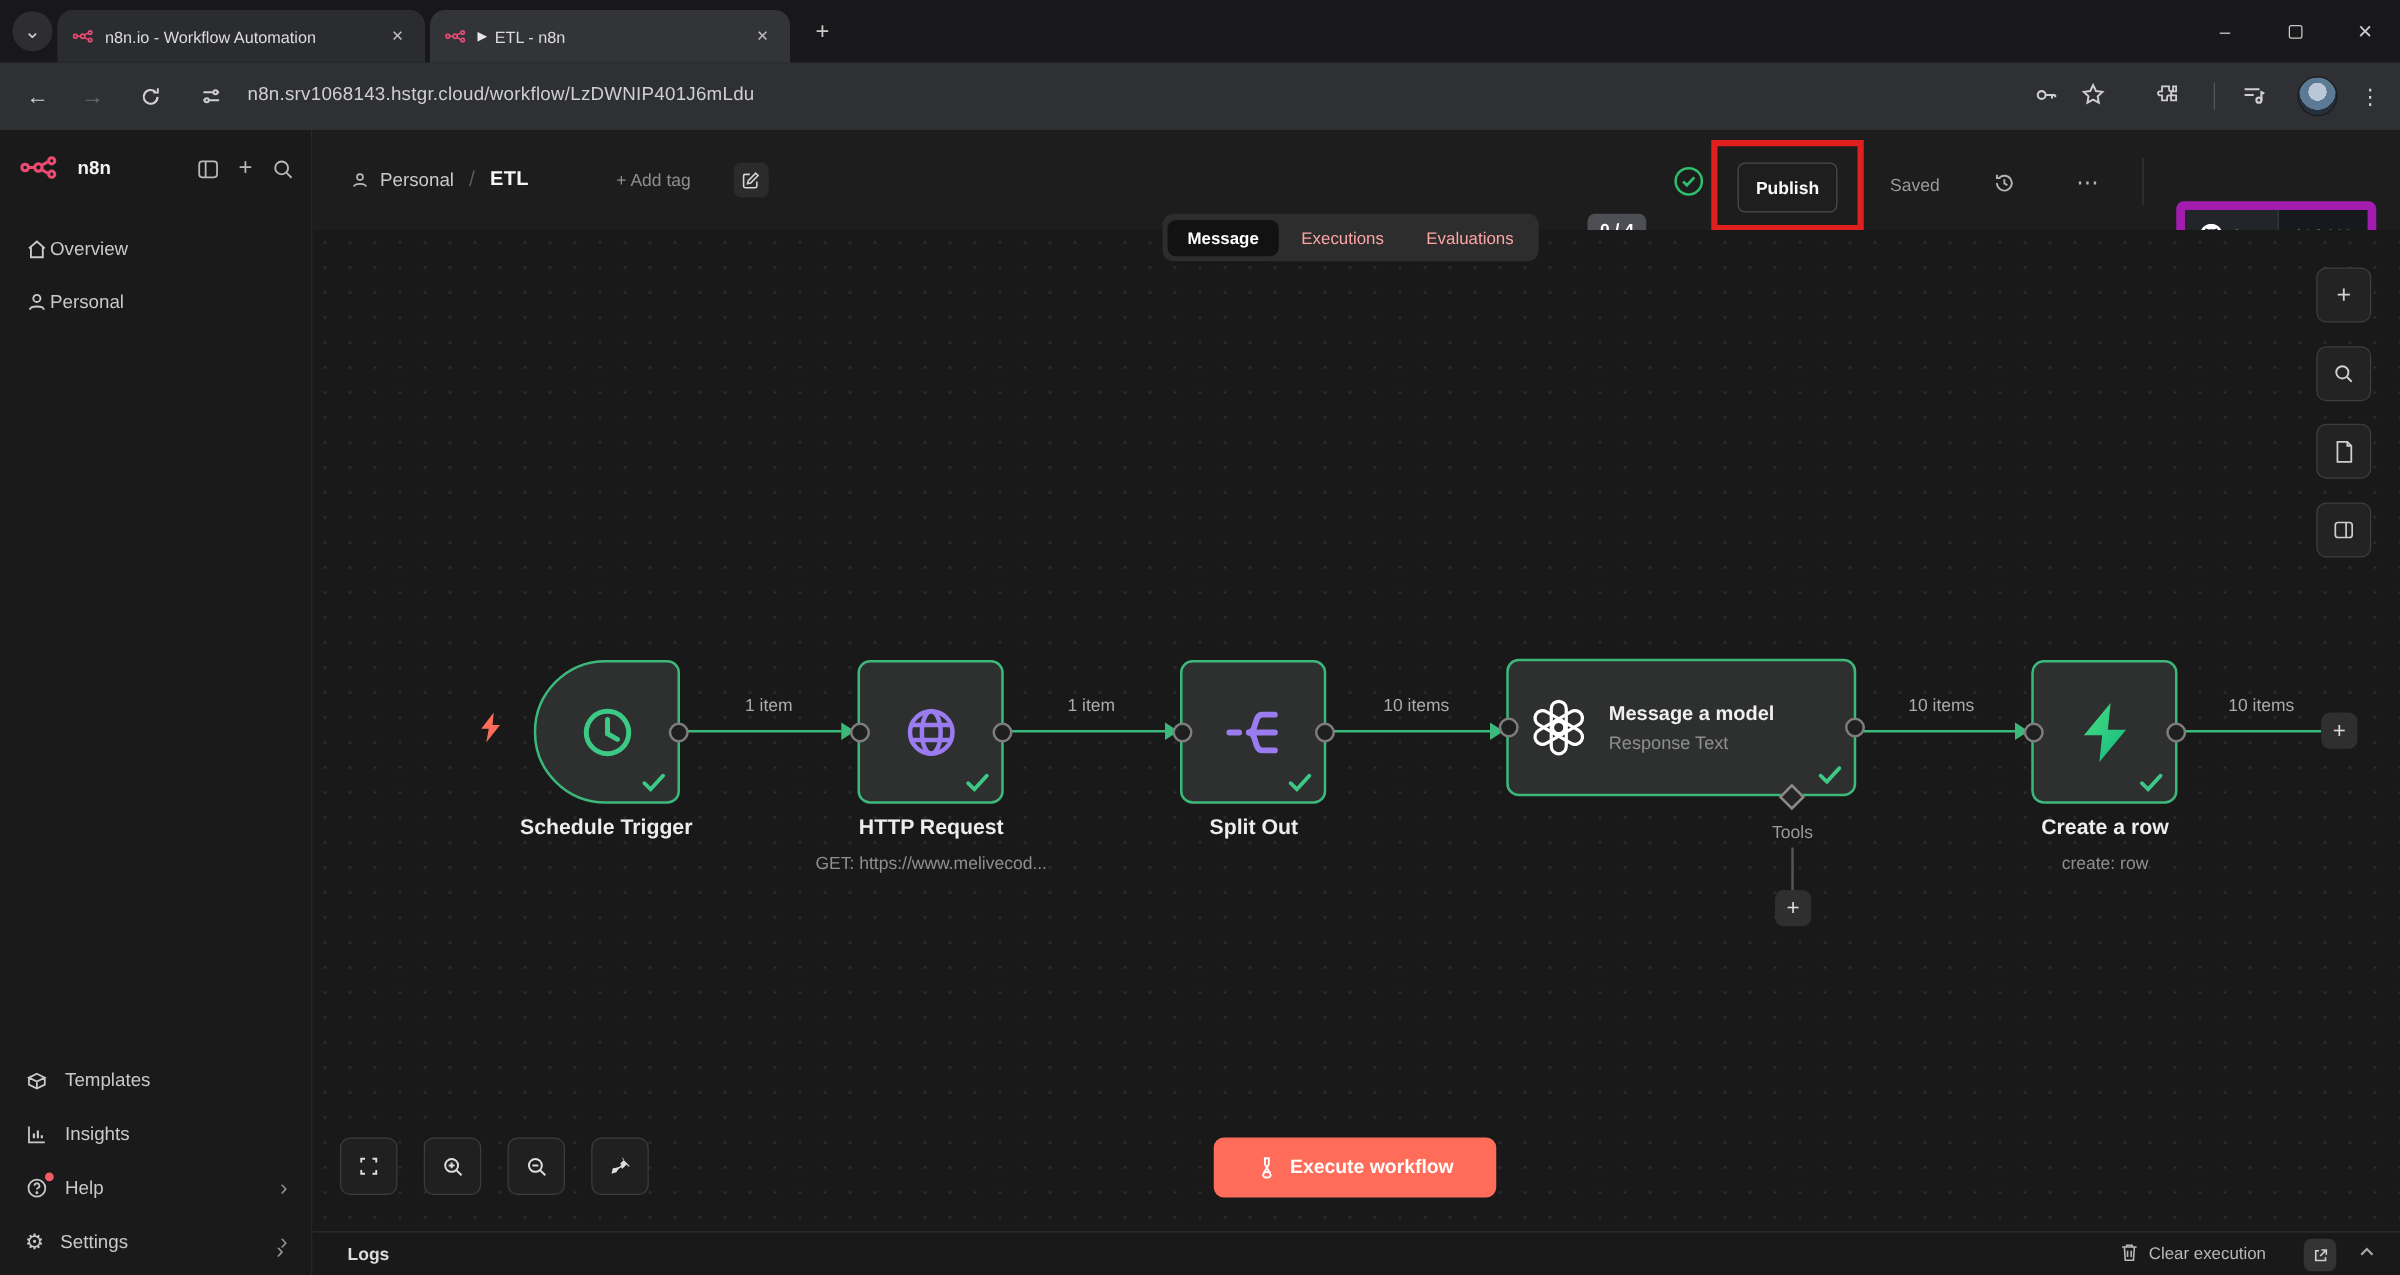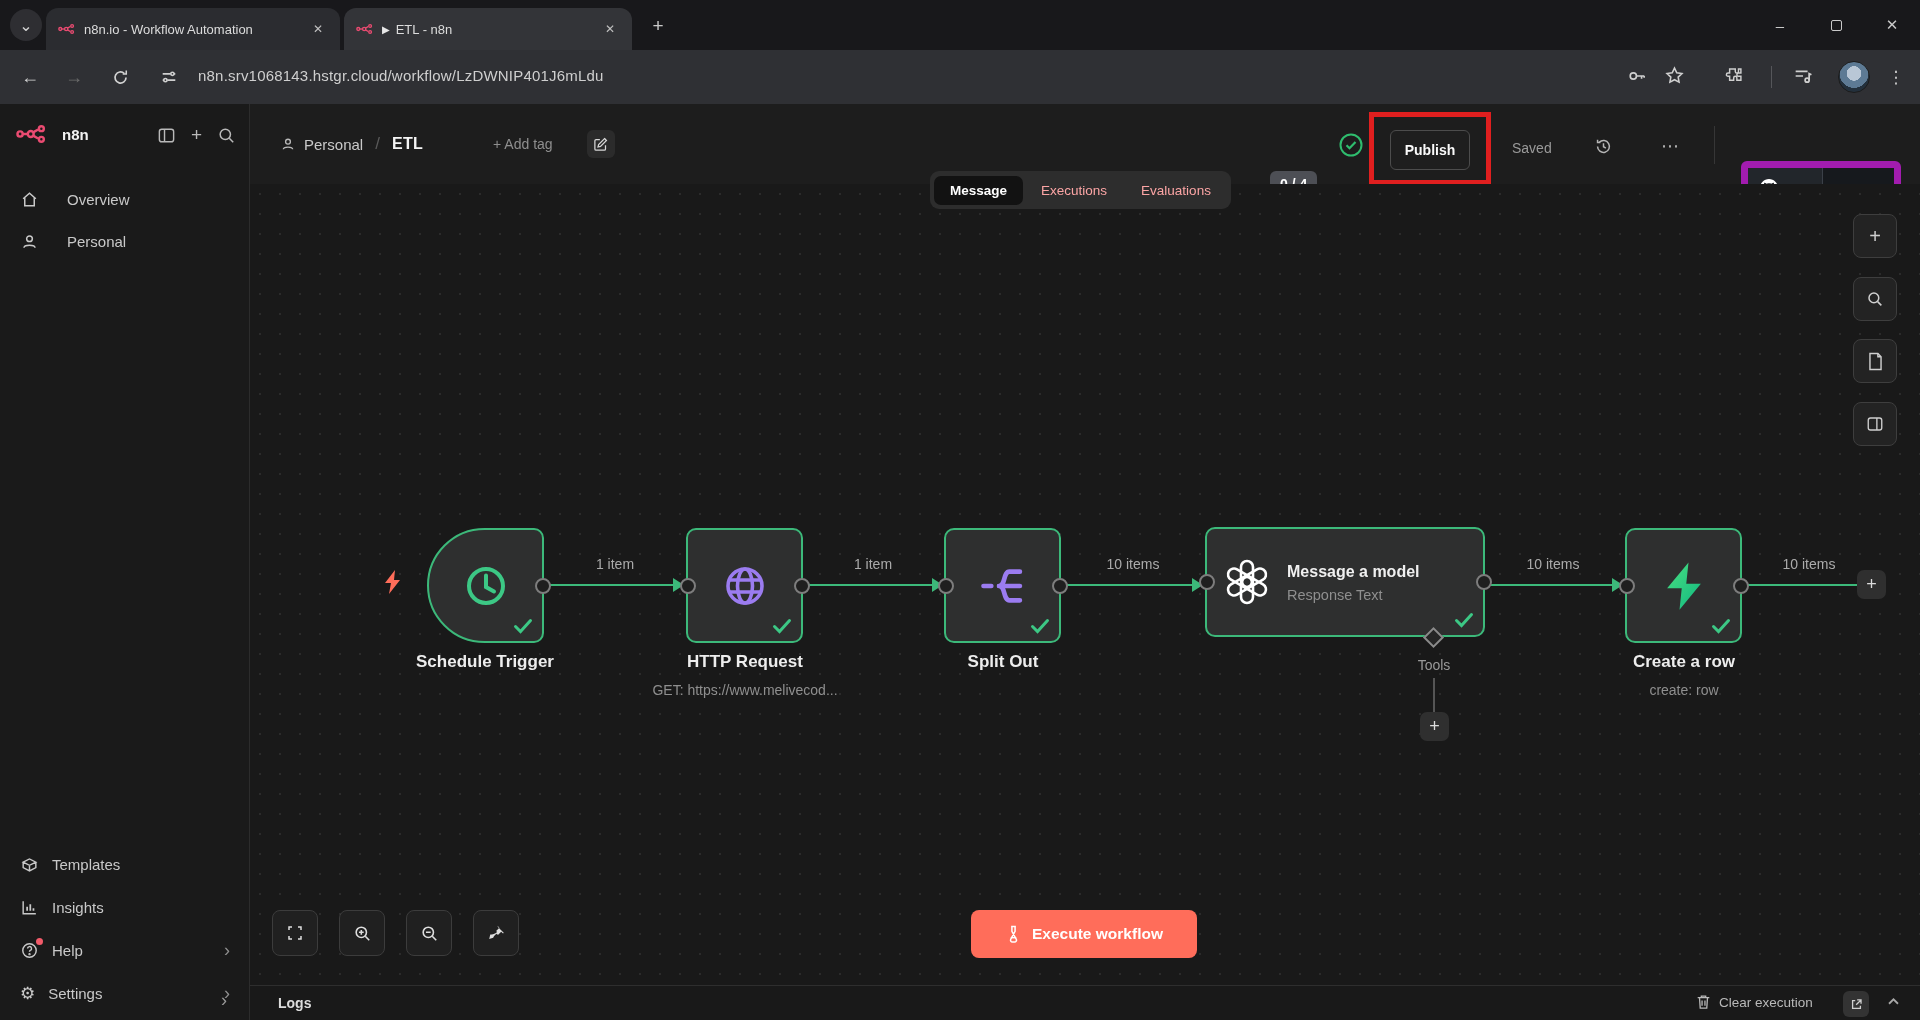--- a/index.html
+++ b/index.html
@@ -31,21 +31,21 @@
   .tb-right { position:absolute; top:15px; color:#cfcfcf; }
   .tb-divider { position:absolute; left:1771px; top:16px; width:1px; height:22px; background:#55565a; }
   .avatar { position:absolute; left:1838px; top:11px; width:32px; height:32px; border-radius:50%; background:radial-gradient(circle at 50% 38%, #b9c7d6 0 30%, #5d7a94 31% 60%, #23303c 61%); border:1px solid #1c1c1c; }
 
   
   .sidebar { position:absolute; left:0; top:104px; width:250px; height:916px; background:#1a1a1a; border-right:1px solid #2c2c2c; }
   .logo-row { position:absolute; left:0; top:14px; width:250px; height:36px; }
   .logo-mark { position:absolute; left:16px; top:6px; }
   .logo-text { position:absolute; left:62px; top:8px; font-size:15px; font-weight:bold; color:#f2f2f2; }
   .logo-icons { position:absolute; right:14px; top:6px; display:flex; gap:15px; color:#b9b9b9; }
-  .side-item { position:absolute; left:10px; width:230px; height:34px; display:flex; align-items:center; gap:28px; padding:0 10px; border-radius:6px; color:#c9c9c9; }
+  .side-item { position:absolute; left:10px; width:230px; height:34px; display:flex; align-items:center; gap:1px; padding:0 10px; border-radius:6px; color:#c9c9c9; }
   .side-item .lbl { font-size:15px; }
   .side-footer-item { position:absolute; left:10px; width:230px; height:32px; display:flex; align-items:center; gap:13px; padding:0 10px; color:#c9c9c9; }
   .side-footer-item .lbl { font-size:15px; flex:1; }
   .chev { color:#8f8f8f; font-size:18px; line-height:1; }
   .help-dot { position:absolute; width:7px; height:7px; border-radius:50%; background:#f25b6a; left:26px; margin-top:-18px; }
 
   
   .app-header { position:absolute; left:250px; top:104px; width:1670px; height:80px; background:#1d1d1d; }
   .hdr-left { position:absolute; left:30px; top:0; height:80px; display:flex; align-items:center; gap:12px; }
   .crumb-proj { display:flex; align-items:center; gap:8px; color:#c9c9c9; font-size:15px; }

